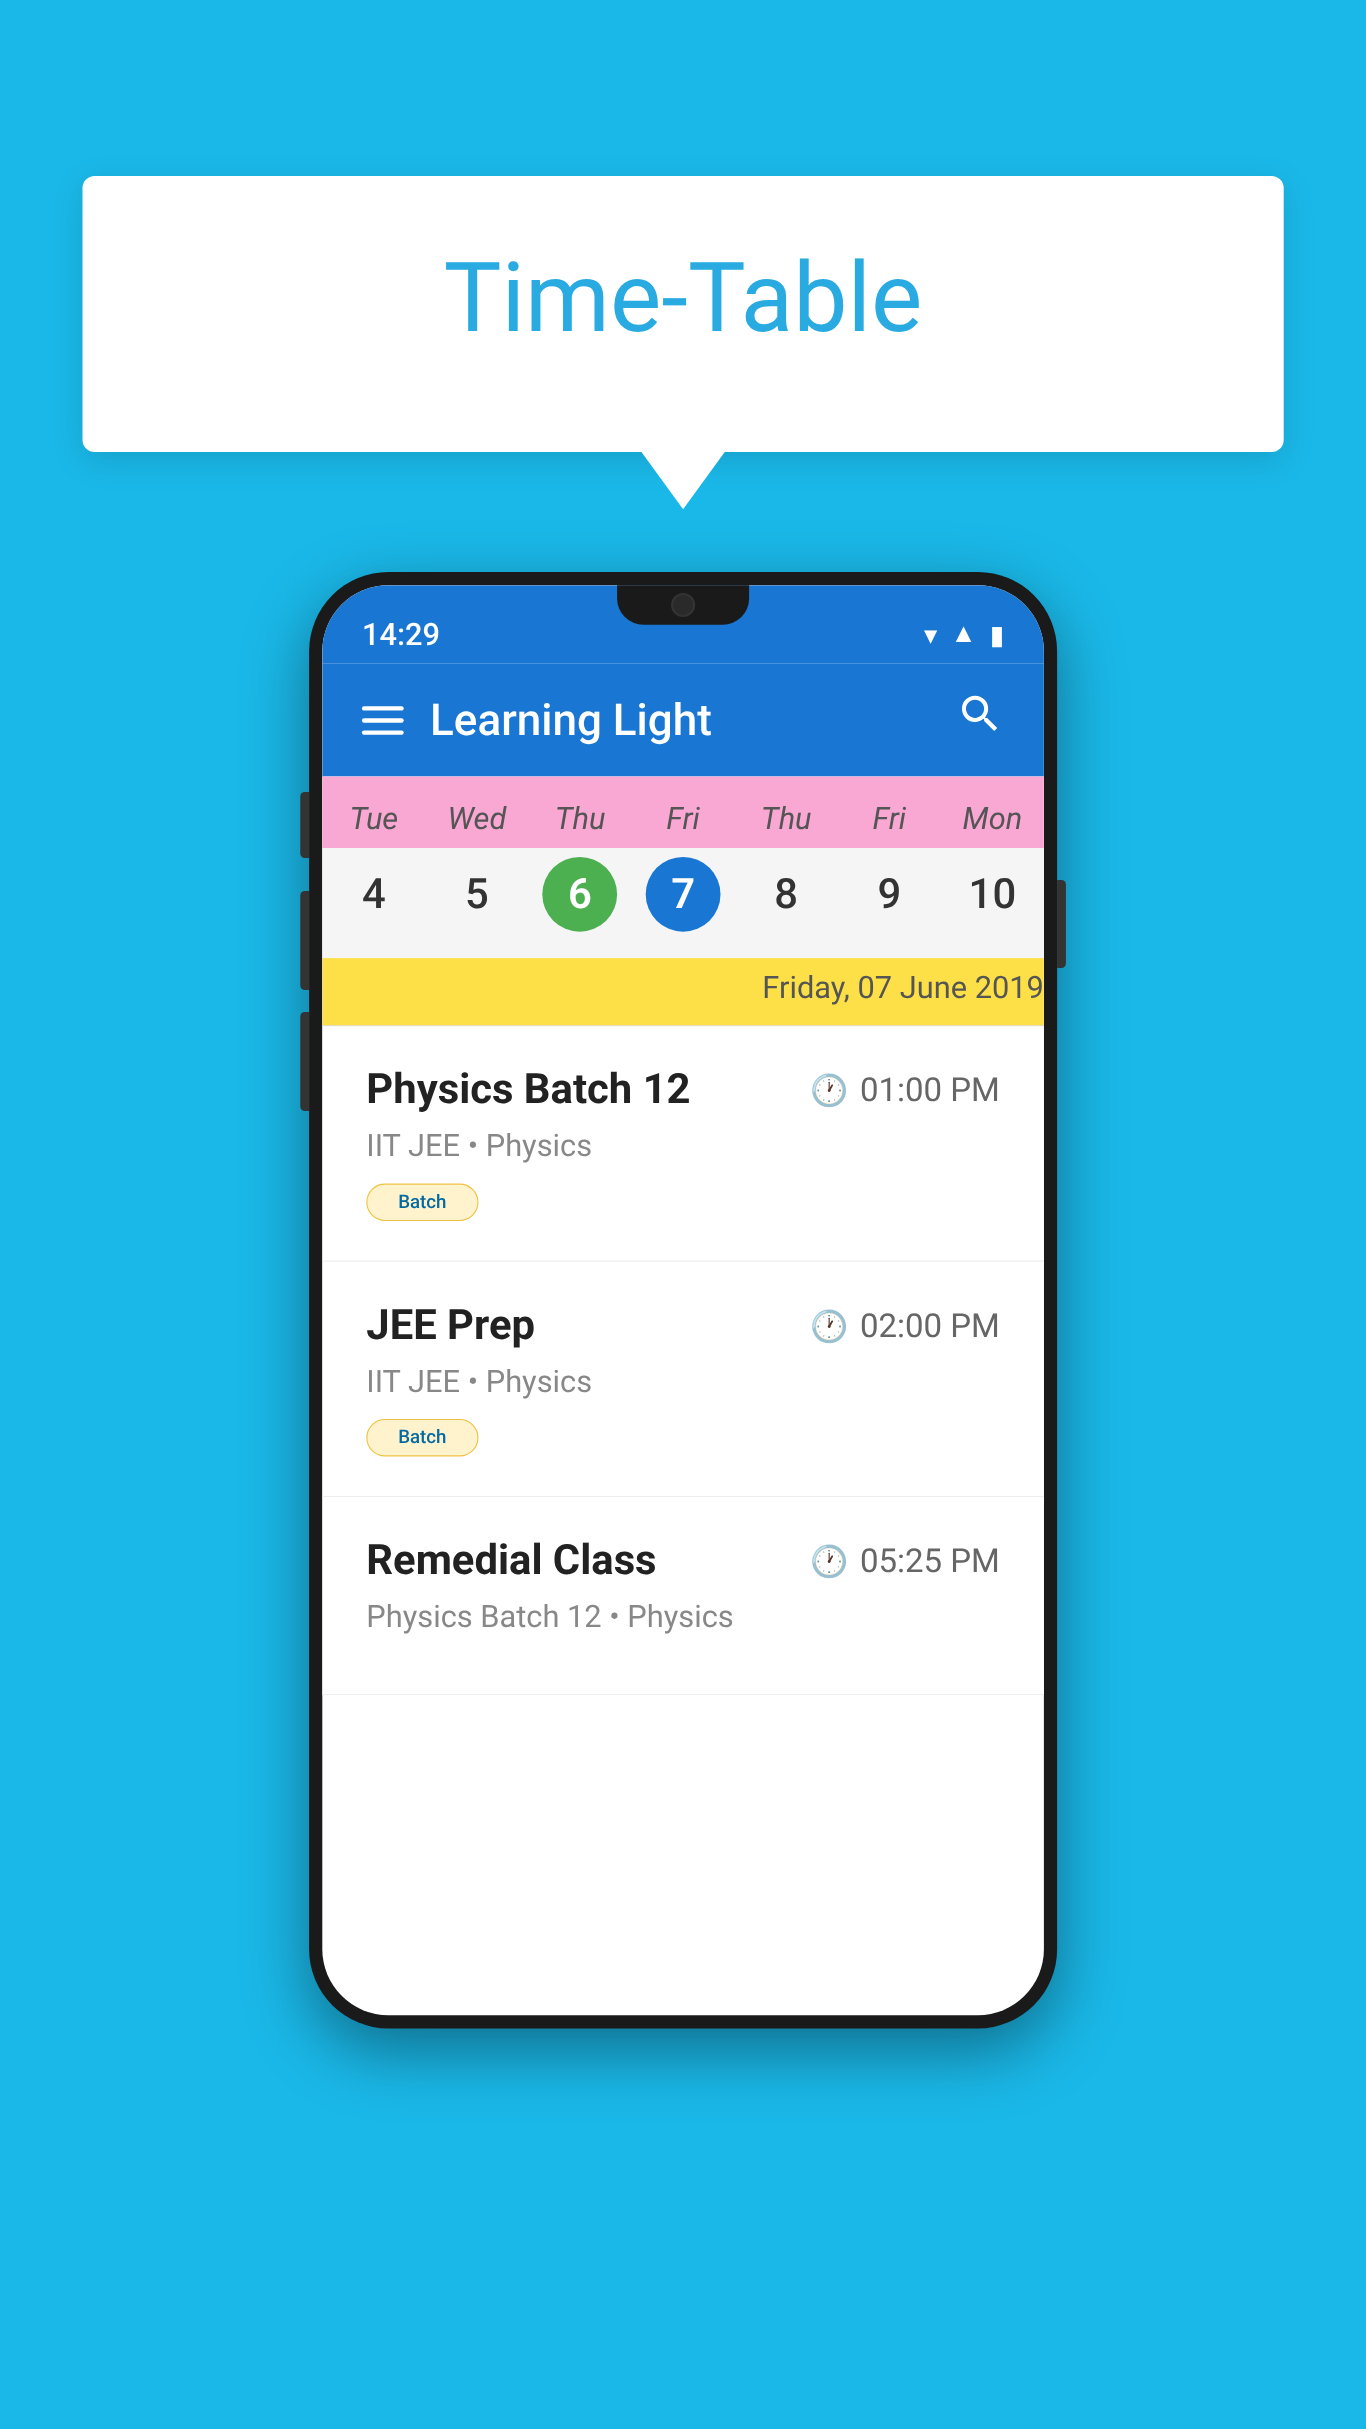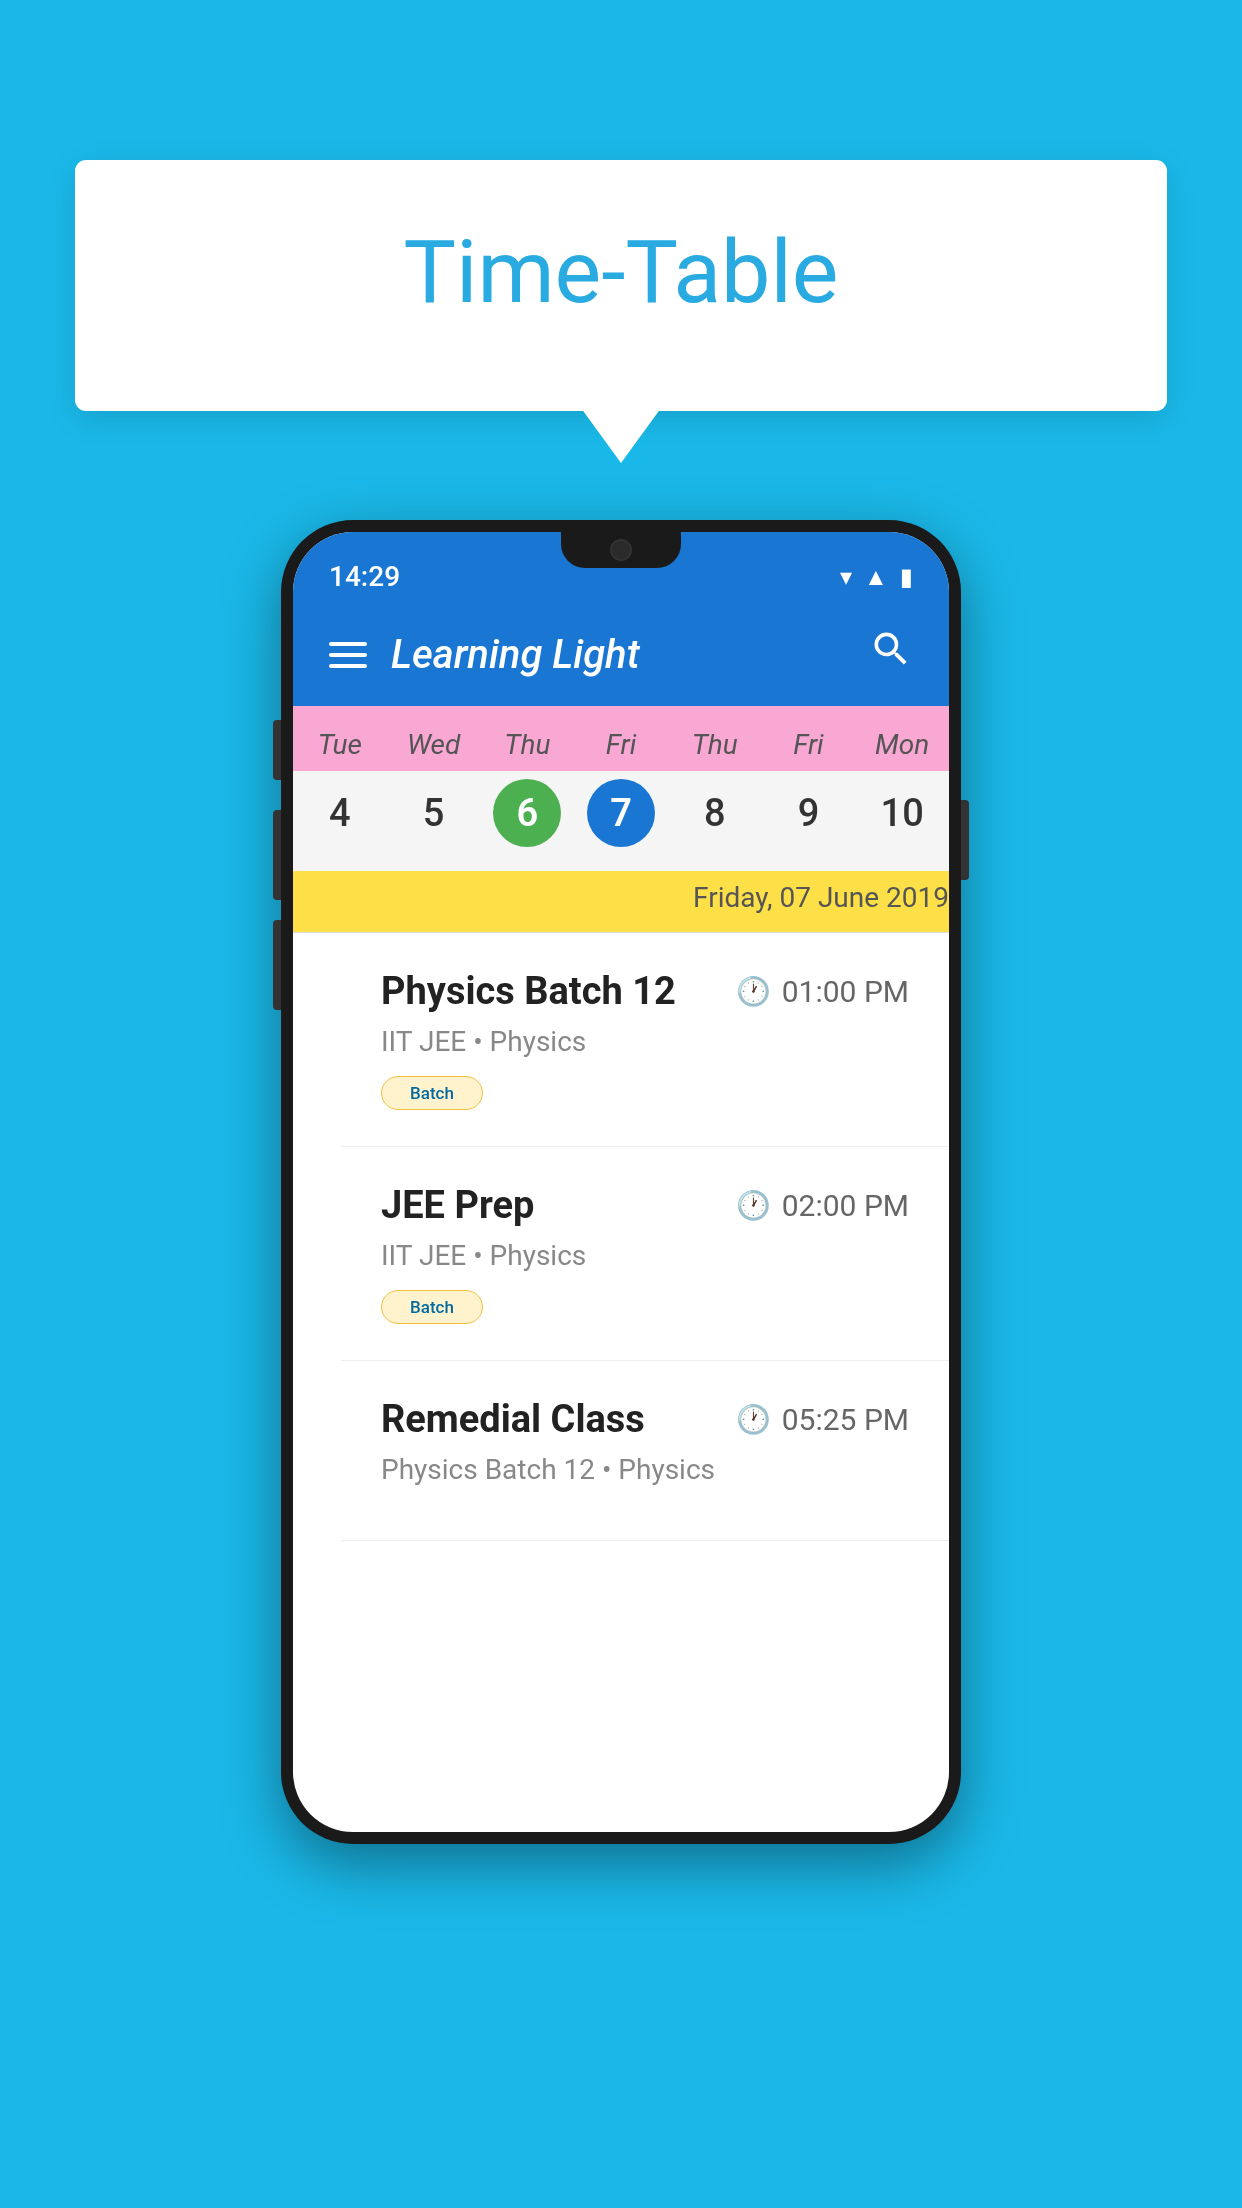--- a/index.html
+++ b/index.html
@@ -137,21 +137,20 @@
       font-size: 24px;
     }
 
     
     .app-bar {
       background: #1976d2;
       padding: 24px 36px;
       display: flex;
       align-items: center;
       justify-content: space-between;
-      font-style: italic;
     }
 
     .app-bar-left {
       display: flex;
       align-items: center;
       gap: 24px;
     }
 
     .hamburger-icon {
       display: flex;
@@ -244,21 +243,20 @@
       padding: 10px 0 18px;
       background: #fde047;
       font-size: 28px;
       color: #555;
       border-bottom: 1px solid #ddd;
     }
 
     
     .schedule-list {
       background: white;
-      padding-left: 48px;
     }
 
     .schedule-item {
       padding: 36px 40px;
       border-bottom: 1px solid #eee;
     }
 
     .schedule-item-header {
       display: flex;
       justify-content: space-between;

